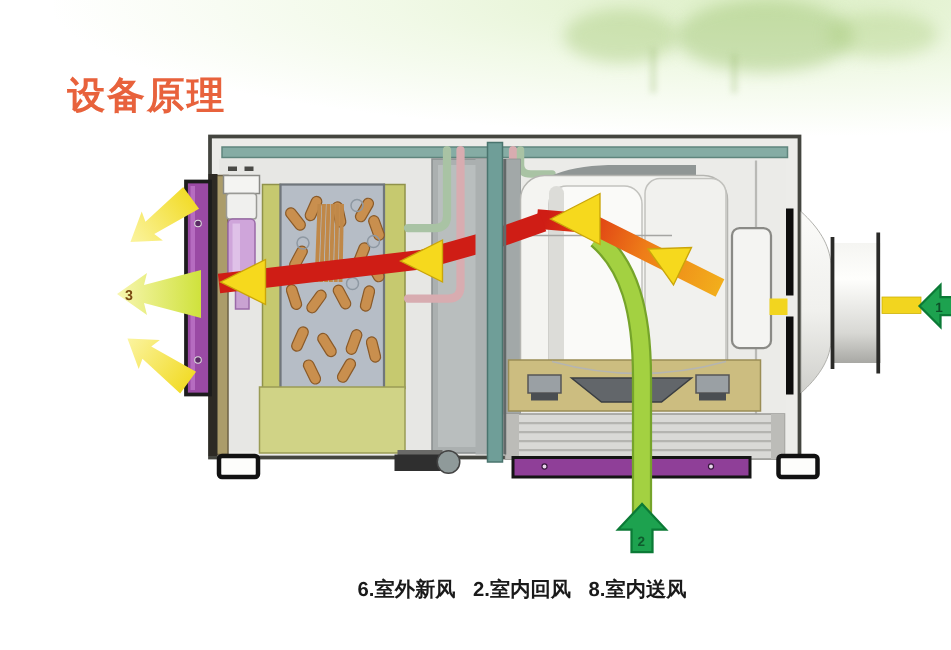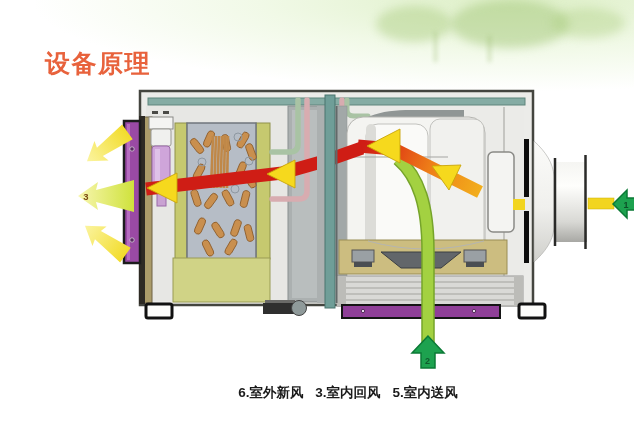--- a/index.html
+++ b/index.html
@@ -283,16 +283,16 @@
       </g>
       <g transform="translate(72,196)">
         <polygon points="-30,0 -10,-14 -12,-6 26,-16 26,16 -12,6 -10,14" fill="url(#gradSupply)"></polygon>
       </g>
       <text x="50" y="200" font-size="9.5" text-anchor="middle" fill="#7a4a12">3</text>
     </g>
   </svg>
 
   <div class="caption">
     <span>6.室外新风</span>
-    <span>3.室内回风</span>
-    <span>5.室内送风</span>
+    <span>2.室内回风</span>
+    <span>8.室内送风</span>
   </div>
 </div>
 
 </body></html>

